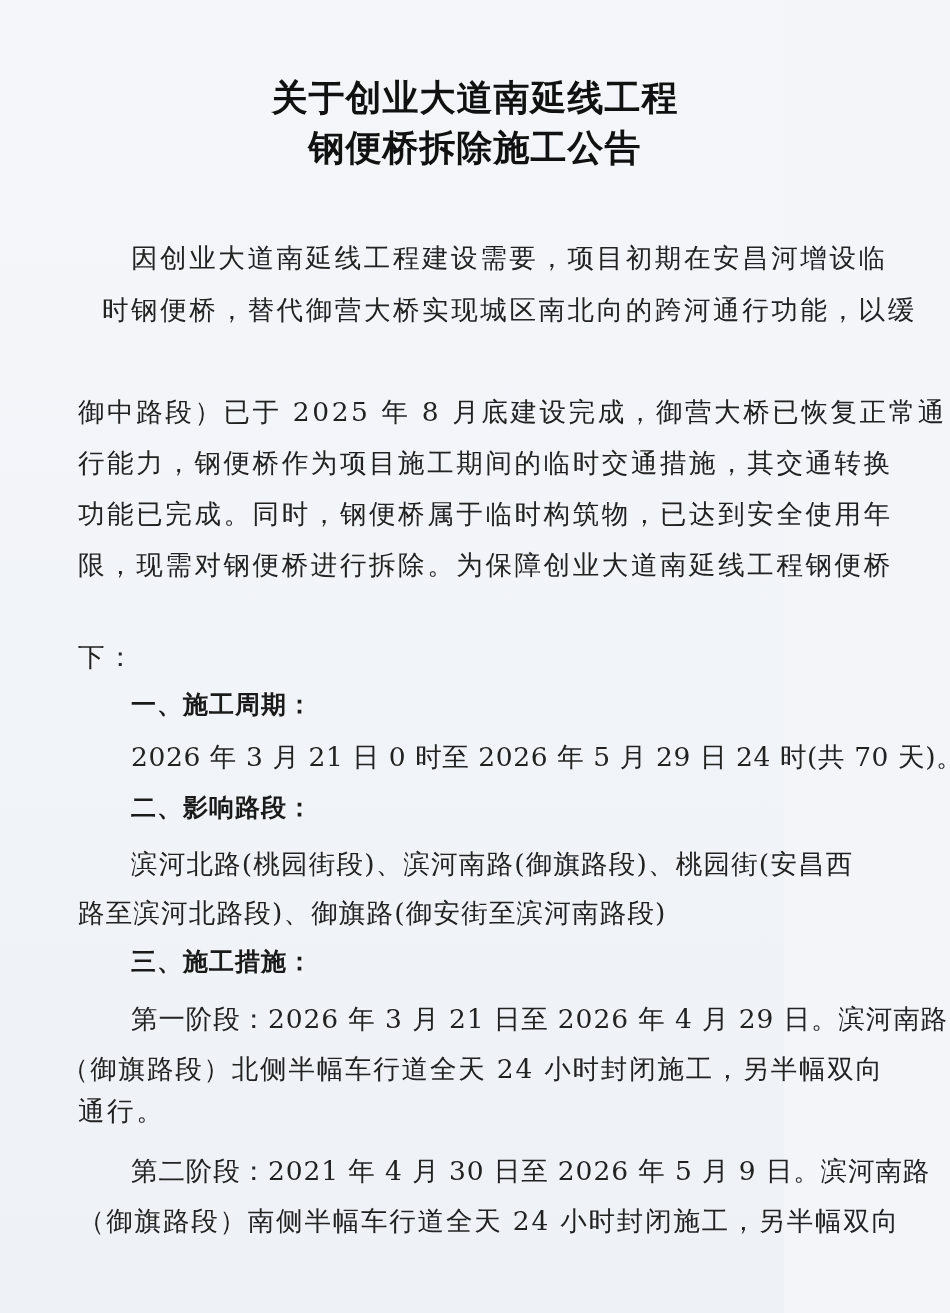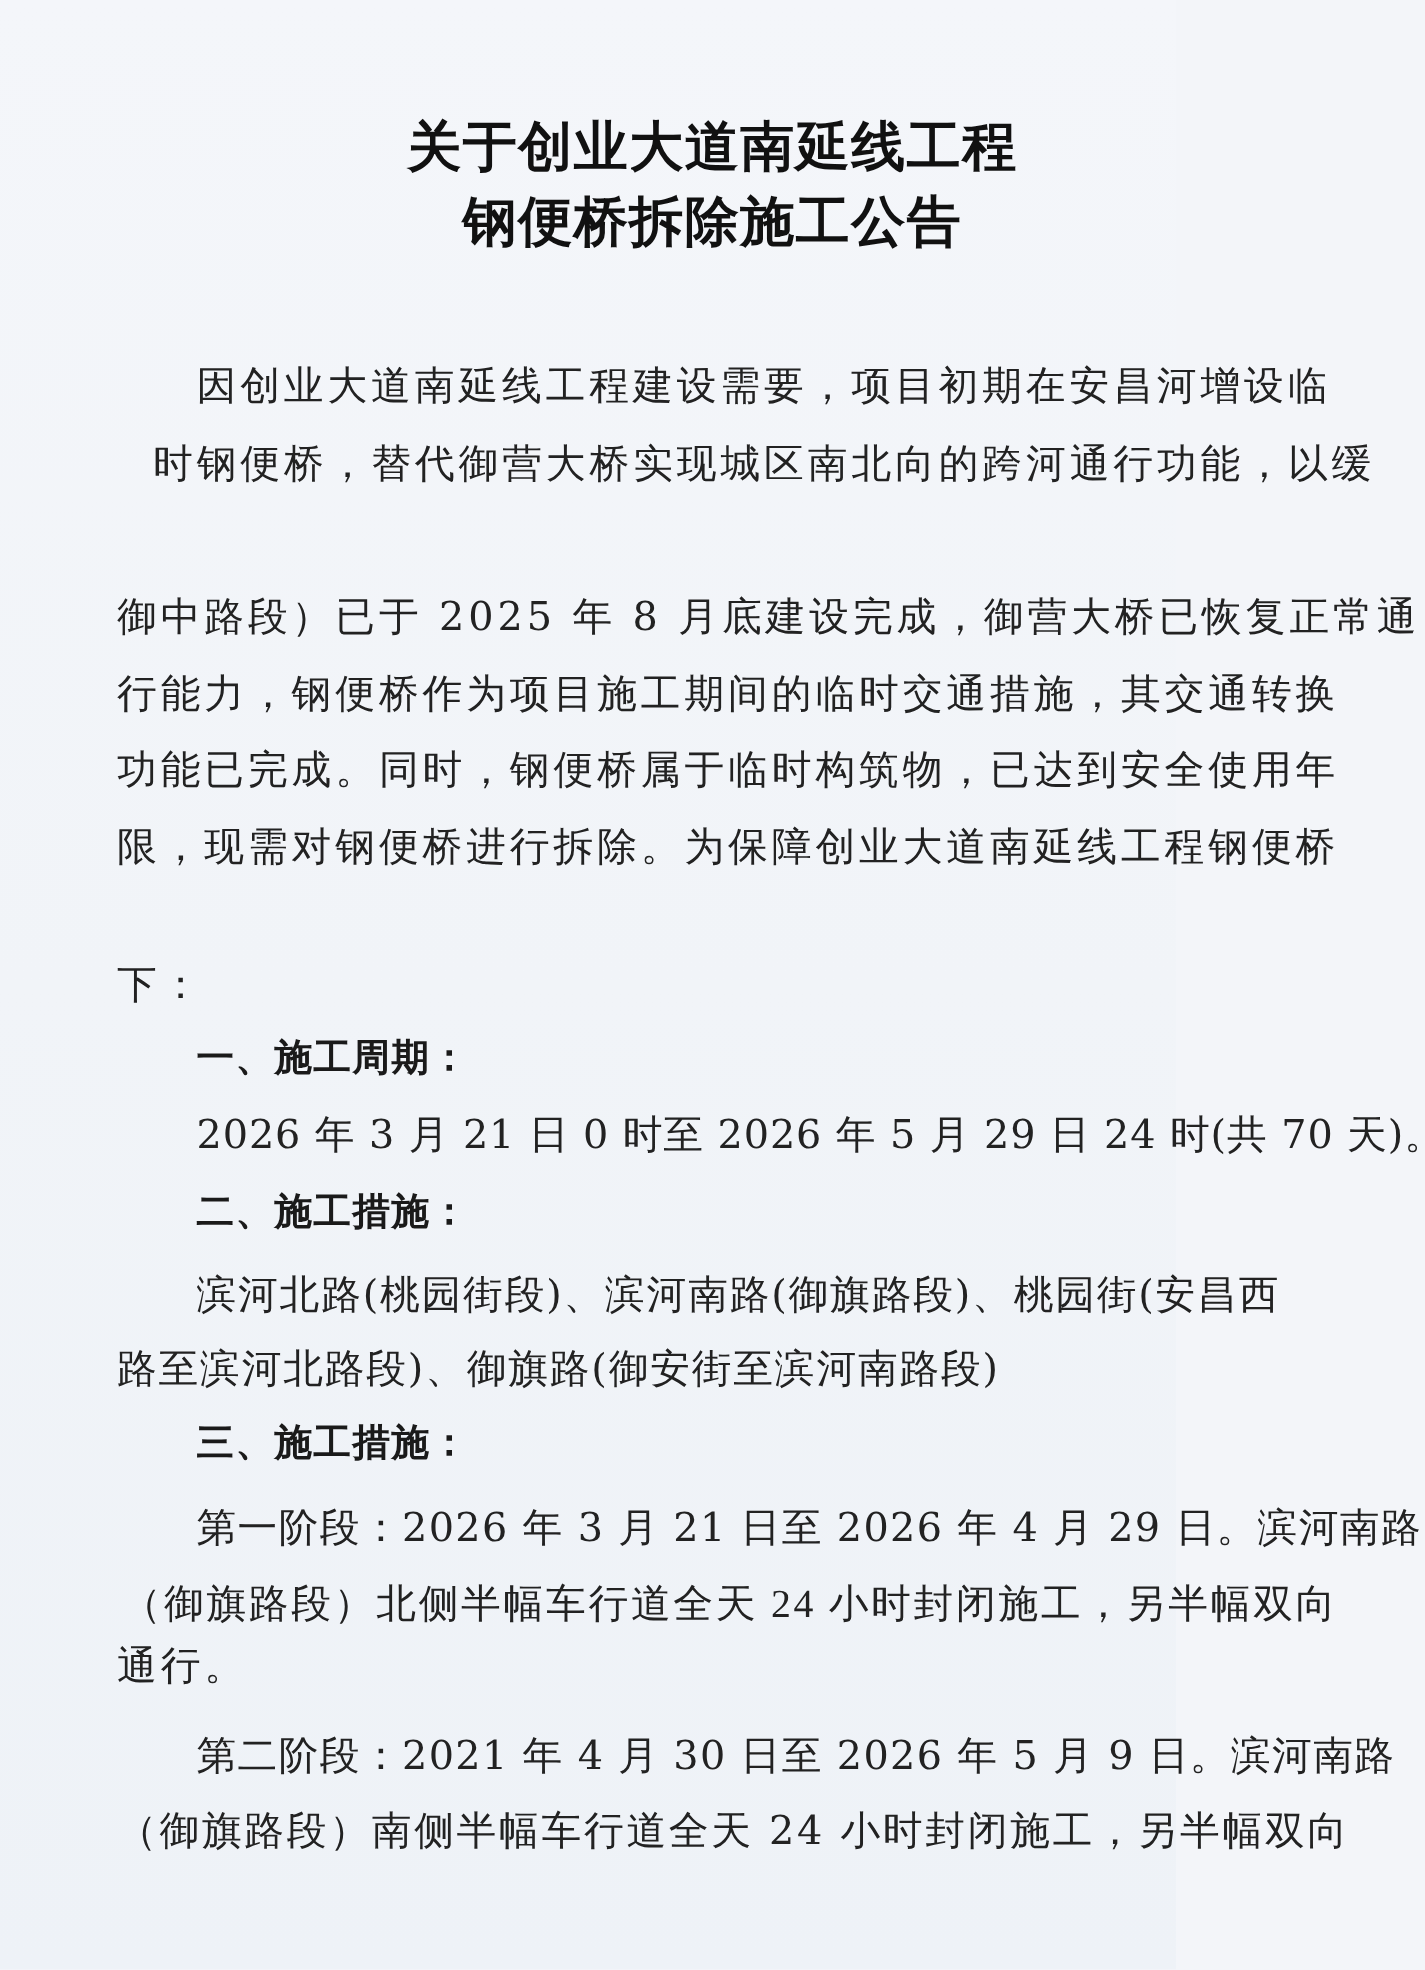--- a/index.html
+++ b/index.html
@@ -67,26 +67,26 @@
   <div class="line" style="left:78px; top:297px;margin-left:24px;">时钢便桥，替代御营大桥实现城区南北向的跨河通行功能，以缓</div>
   <div class="line" style="left:78px; top:399px;text-align:center;">御中路段）已于 2025 年 8 月底建设完成，御营大桥已恢复正常通</div>
   <div class="line" style="left:78px; top:450px;">行能力，钢便桥作为项目施工期间的临时交通措施，其交通转换</div>
   <div class="line" style="left:78px; top:501px;">功能已完成。同时，钢便桥属于临时构筑物，已达到安全使用年</div>
   <div class="line" style="left:78px; top:552px;">限，现需对钢便桥进行拆除。为保障创业大道南延线工程钢便桥</div>
   <div class="line" style="left:78px; top:644px;">下：</div>
 
   <div class="heading" style="left:131px; top:692px;">一、施工周期：</div>
   <div class="line" style="left:131px; top:744px; letter-spacing:0.6px;">2026 年 3 月 21 日 0 时至 2026 年 5 月 29 日 24 时(共 70 天)。</div>
 
-  <div class="heading" style="left:131px; top:795px;">二、施工措施：</div>
+  <div class="heading" style="left:131px; top:795px;">二、影响路段：</div>
   <div class="line" style="left:131px; top:851px; letter-spacing:1.2px;">滨河北路(桃园街段)、滨河南路(御旗路段)、桃园街(安昌西</div>
   <div class="line" style="left:78px; top:900px; letter-spacing:1.2px;">路至滨河北路段)、御旗路(御安街至滨河南路段)</div>
 
   <div class="heading" style="left:131px; top:949px;">三、施工措施：</div>
 
   <div class="line" style="left:131px; top:1006px; letter-spacing:0.9px;">第一阶段：2026 年 3 月 21 日至 2026 年 4 月 29 日。滨河南路</div>
-  <div class="line" style="left:81px; top:1056px; letter-spacing:1.8px;font-family:Liberation Serif, serif;">（御旗路段）北侧半幅车行道全天 24 小时封闭施工，另半幅双向</div>
+  <div class="line" style="left:62px; top:1056px; letter-spacing:1.8px;">（御旗路段）北侧半幅车行道全天 24 小时封闭施工，另半幅双向</div>
   <div class="line" style="left:78px; top:1098px;">通行。</div>
 
   <div class="line" style="left:131px; top:1158px; letter-spacing:0.9px;">第二阶段：2021 年 4 月 30 日至 2026 年 5 月 9 日。滨河南路</div>
   <div class="line" style="left:78px; top:1208px; letter-spacing:1.8px;">（御旗路段）南侧半幅车行道全天 24 小时封闭施工，另半幅双向</div>
 
 </div>
 
 </body></html>

